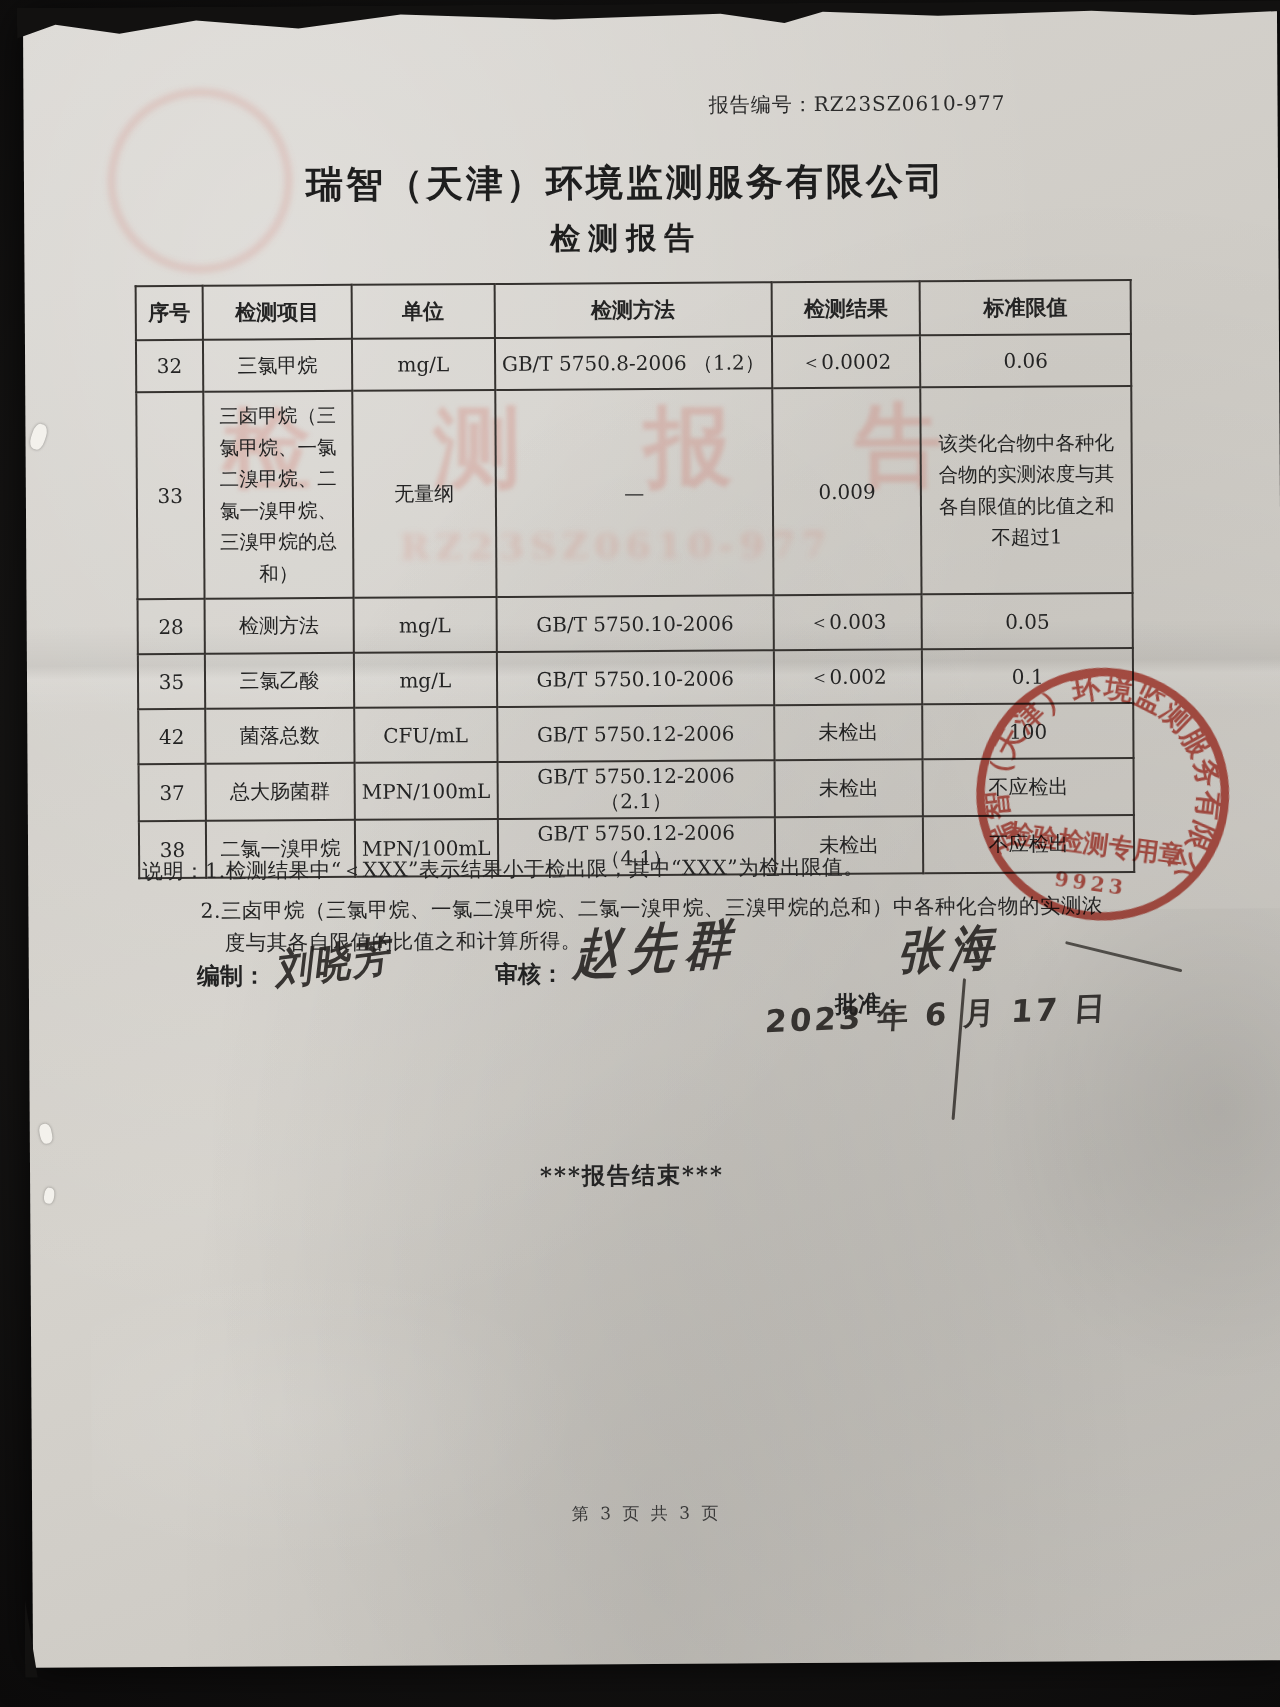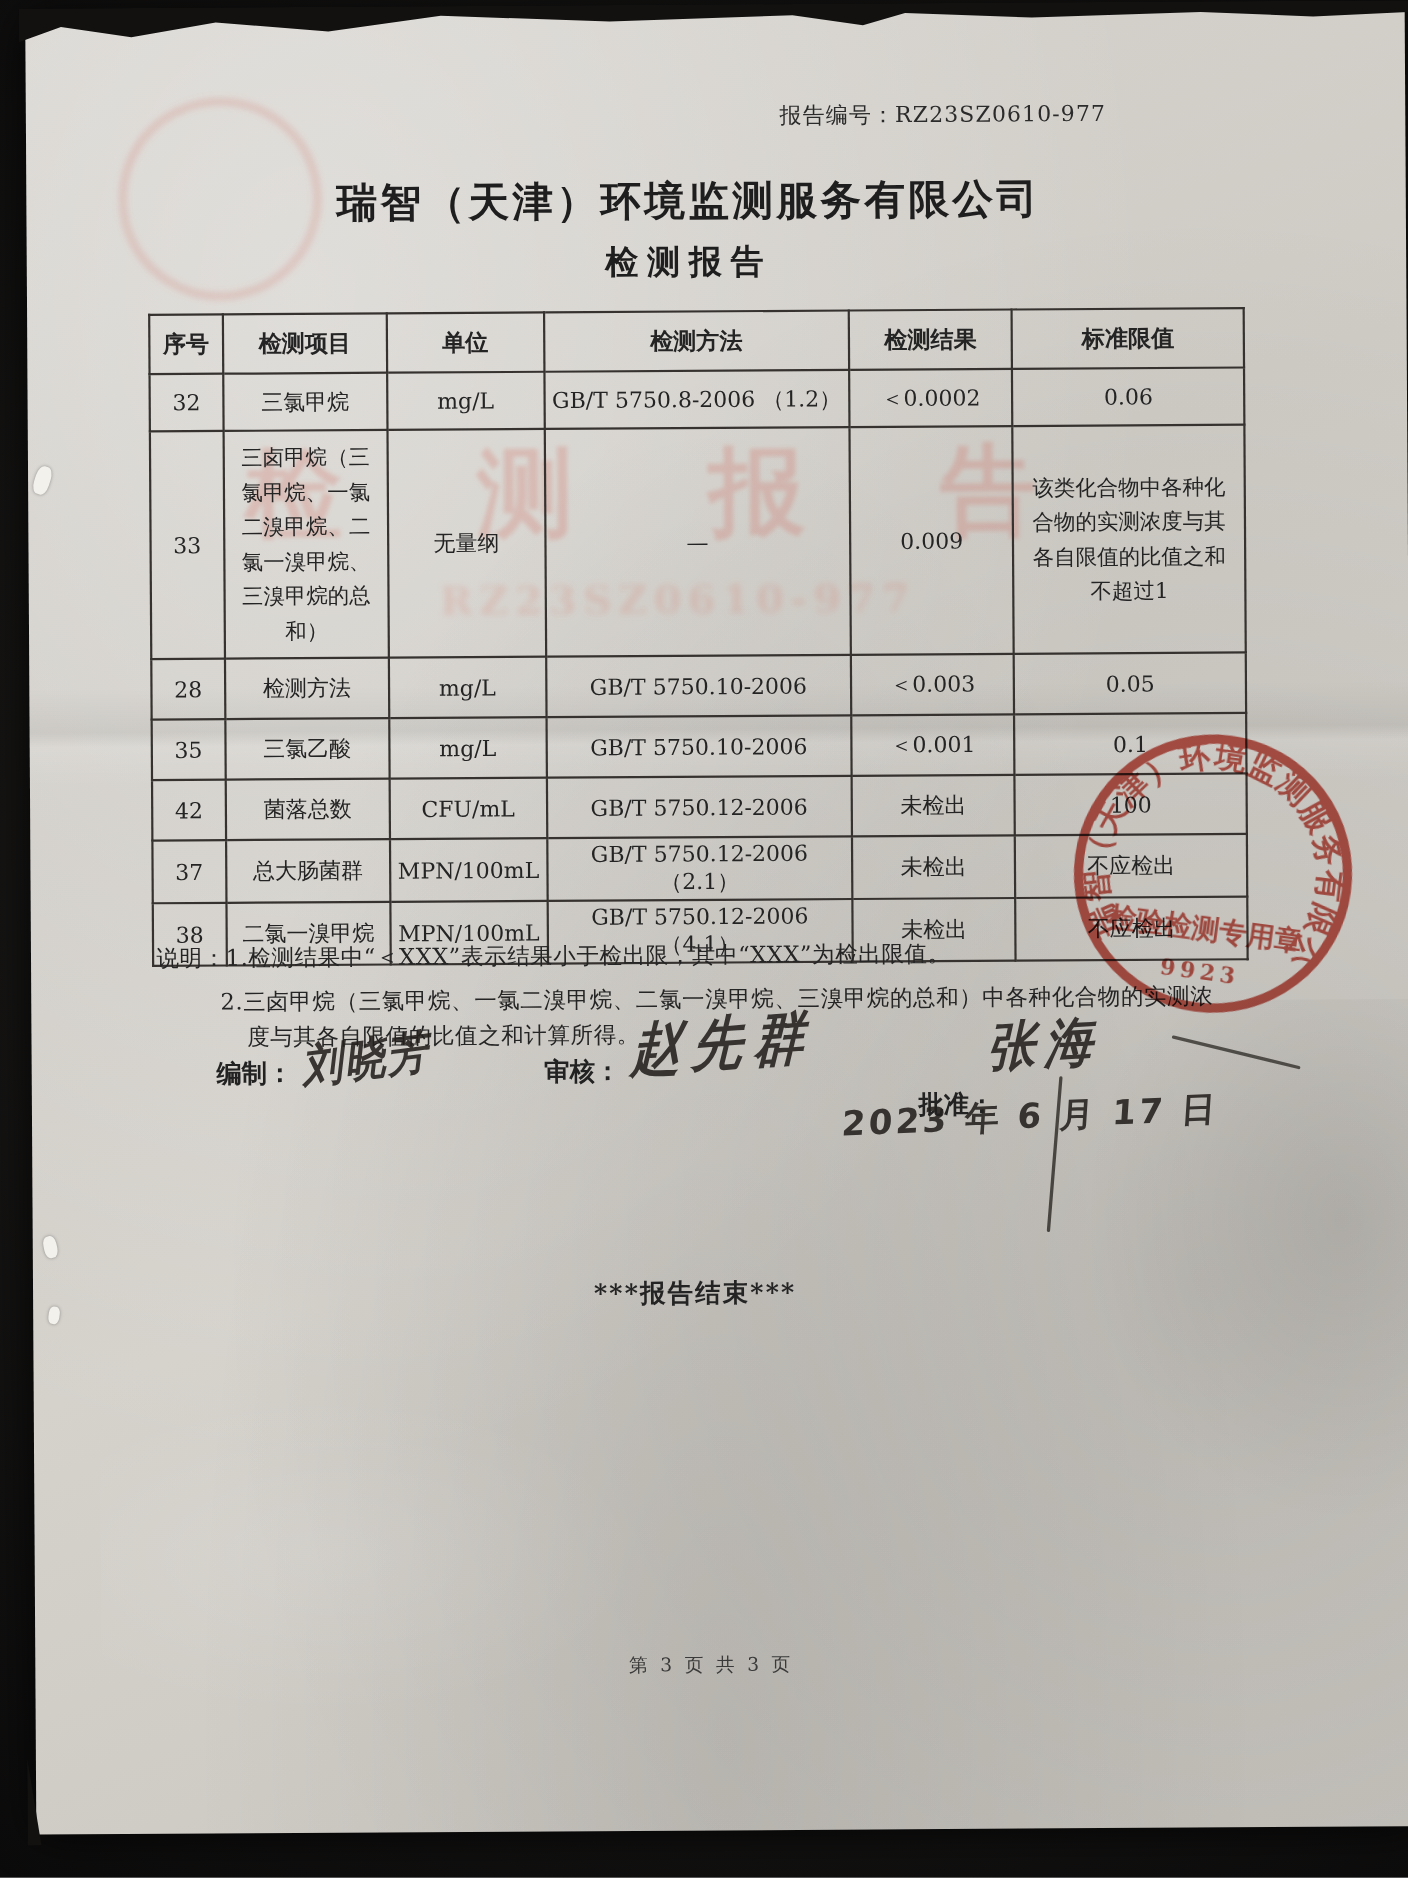--- a/index.html
+++ b/index.html
@@ -145,21 +145,21 @@
         <td>mg/L</td>
         <td>GB/T 5750.10-2006</td>
         <td>＜0.003</td>
         <td>0.05</td>
       </tr>
       <tr style="height:55px">
         <td>35</td>
         <td>三氯乙酸</td>
         <td>mg/L</td>
         <td>GB/T 5750.10-2006</td>
-        <td>＜0.001</td>
+        <td>＜0.002</td>
         <td>0.1</td>
       </tr>
       <tr style="height:55px">
         <td>42</td>
         <td>菌落总数</td>
         <td>CFU/mL</td>
         <td>GB/T 5750.12-2006</td>
         <td>未检出</td>
         <td>100</td>
       </tr>

